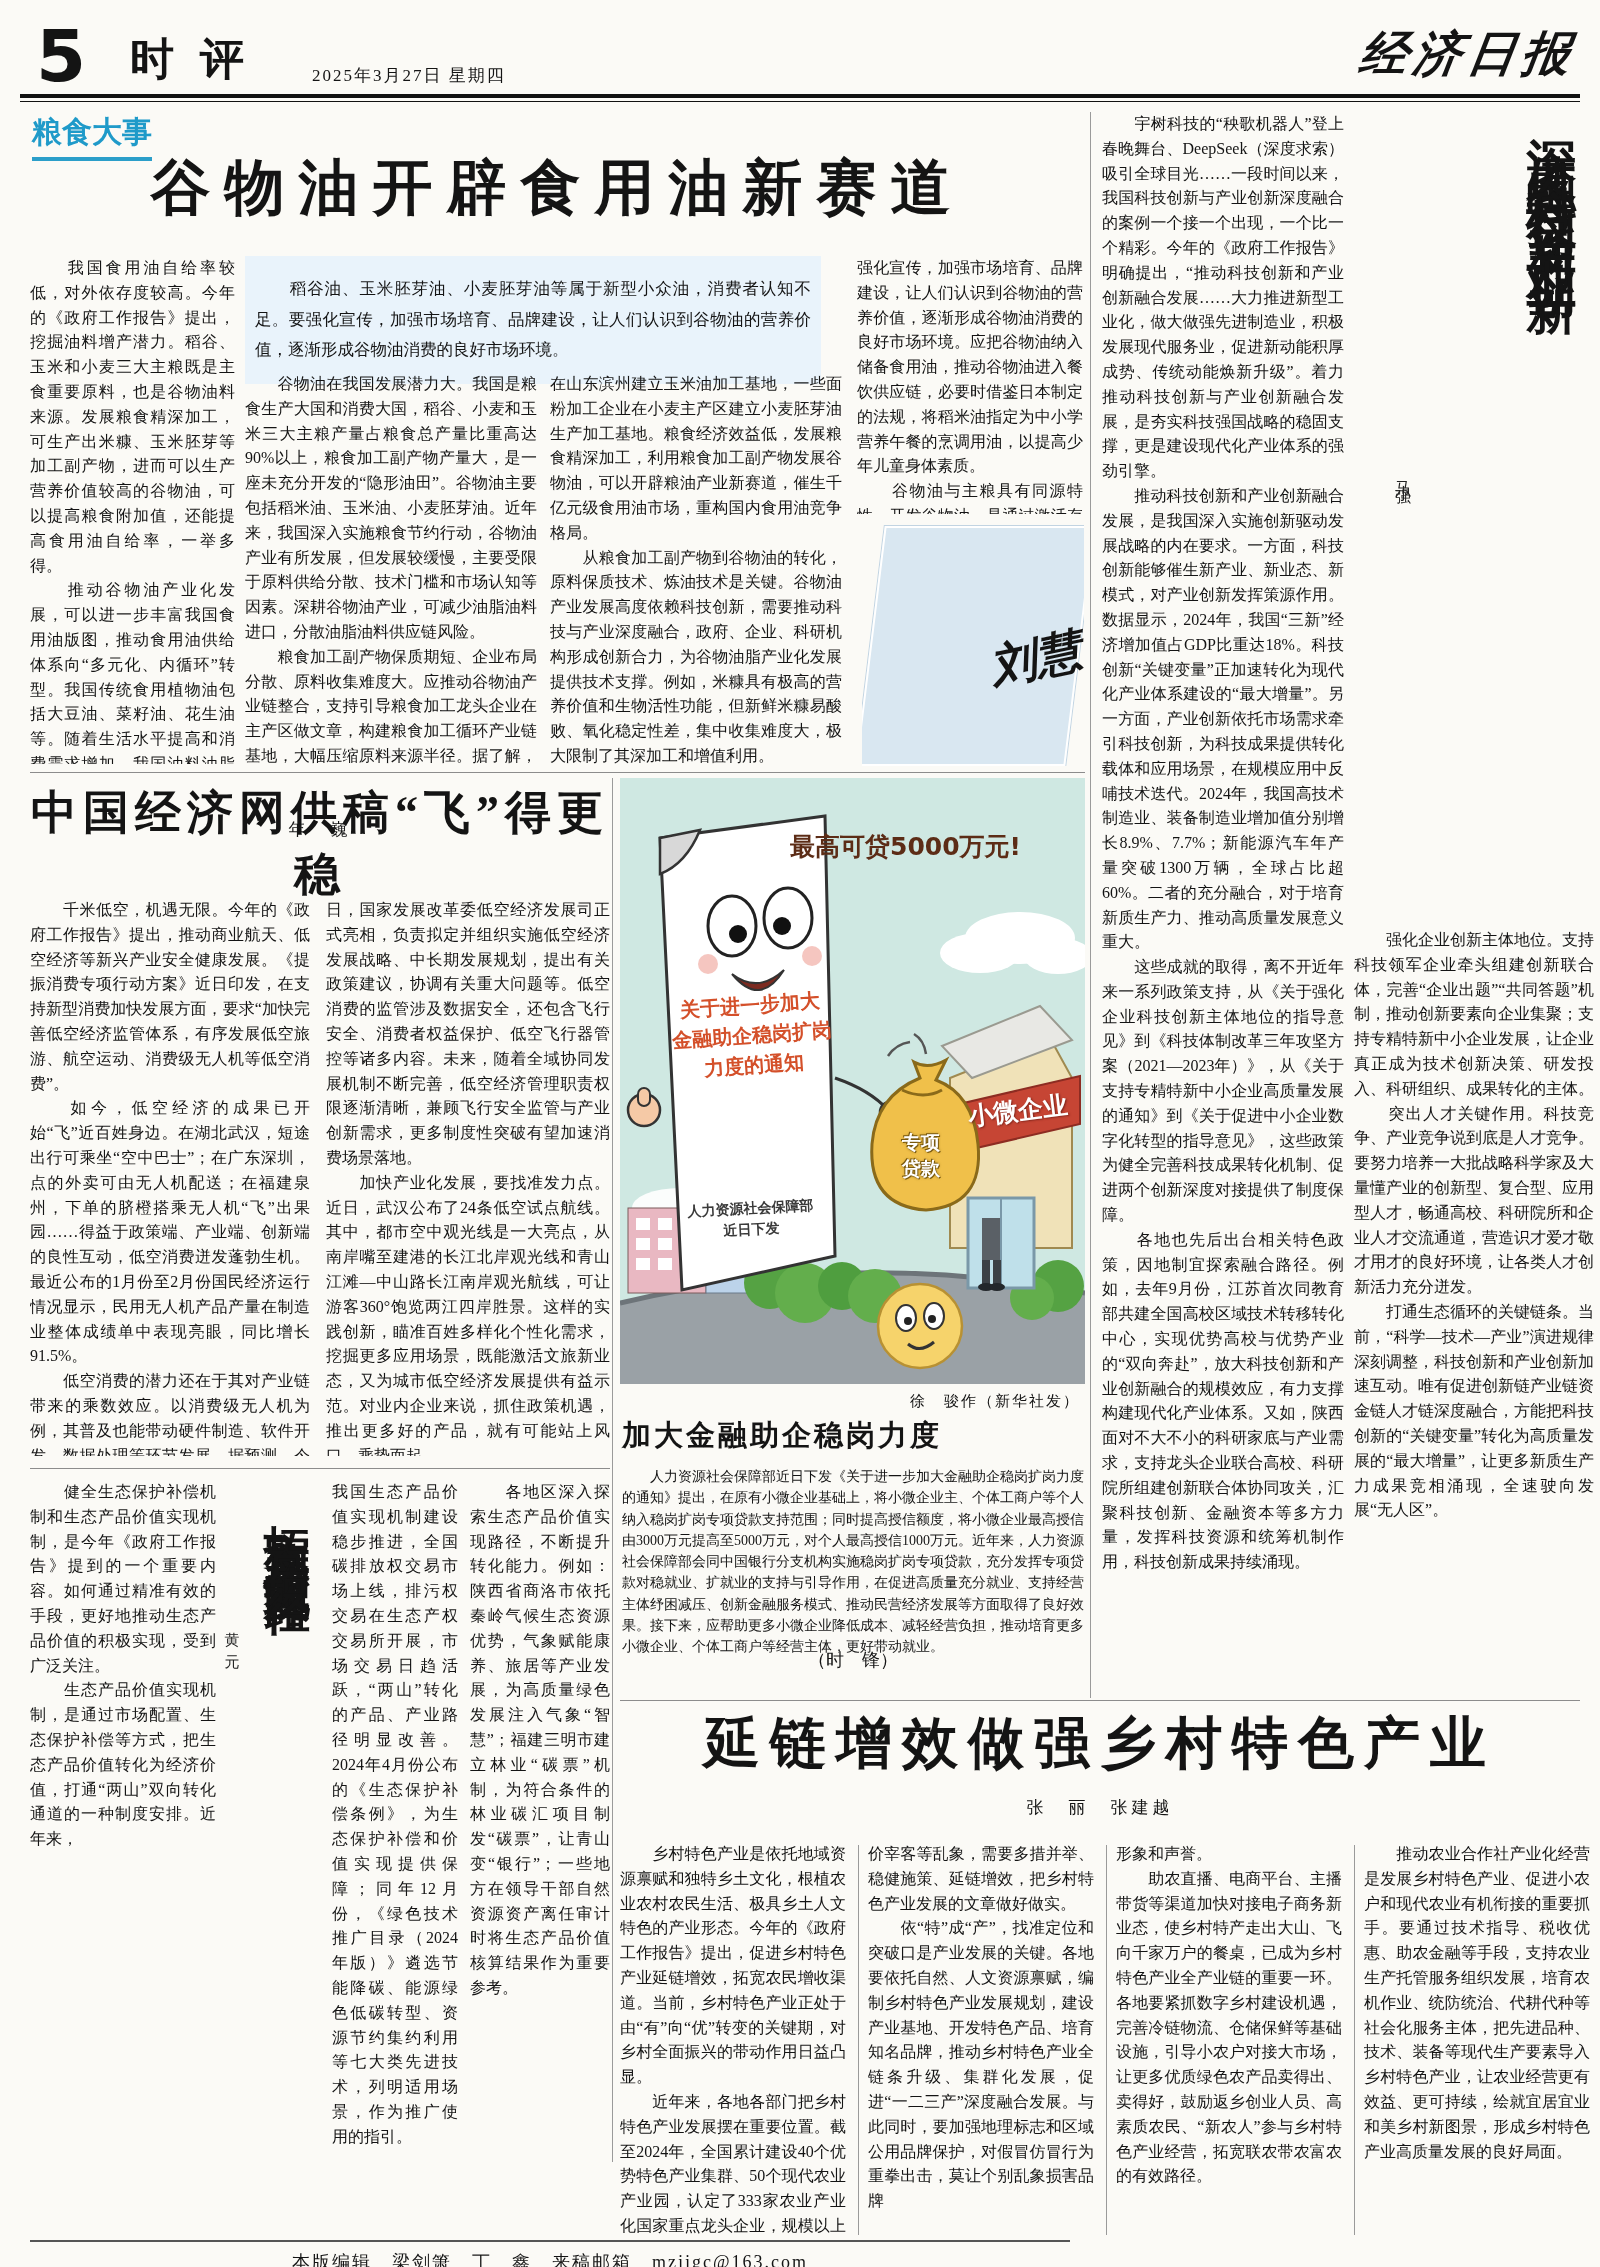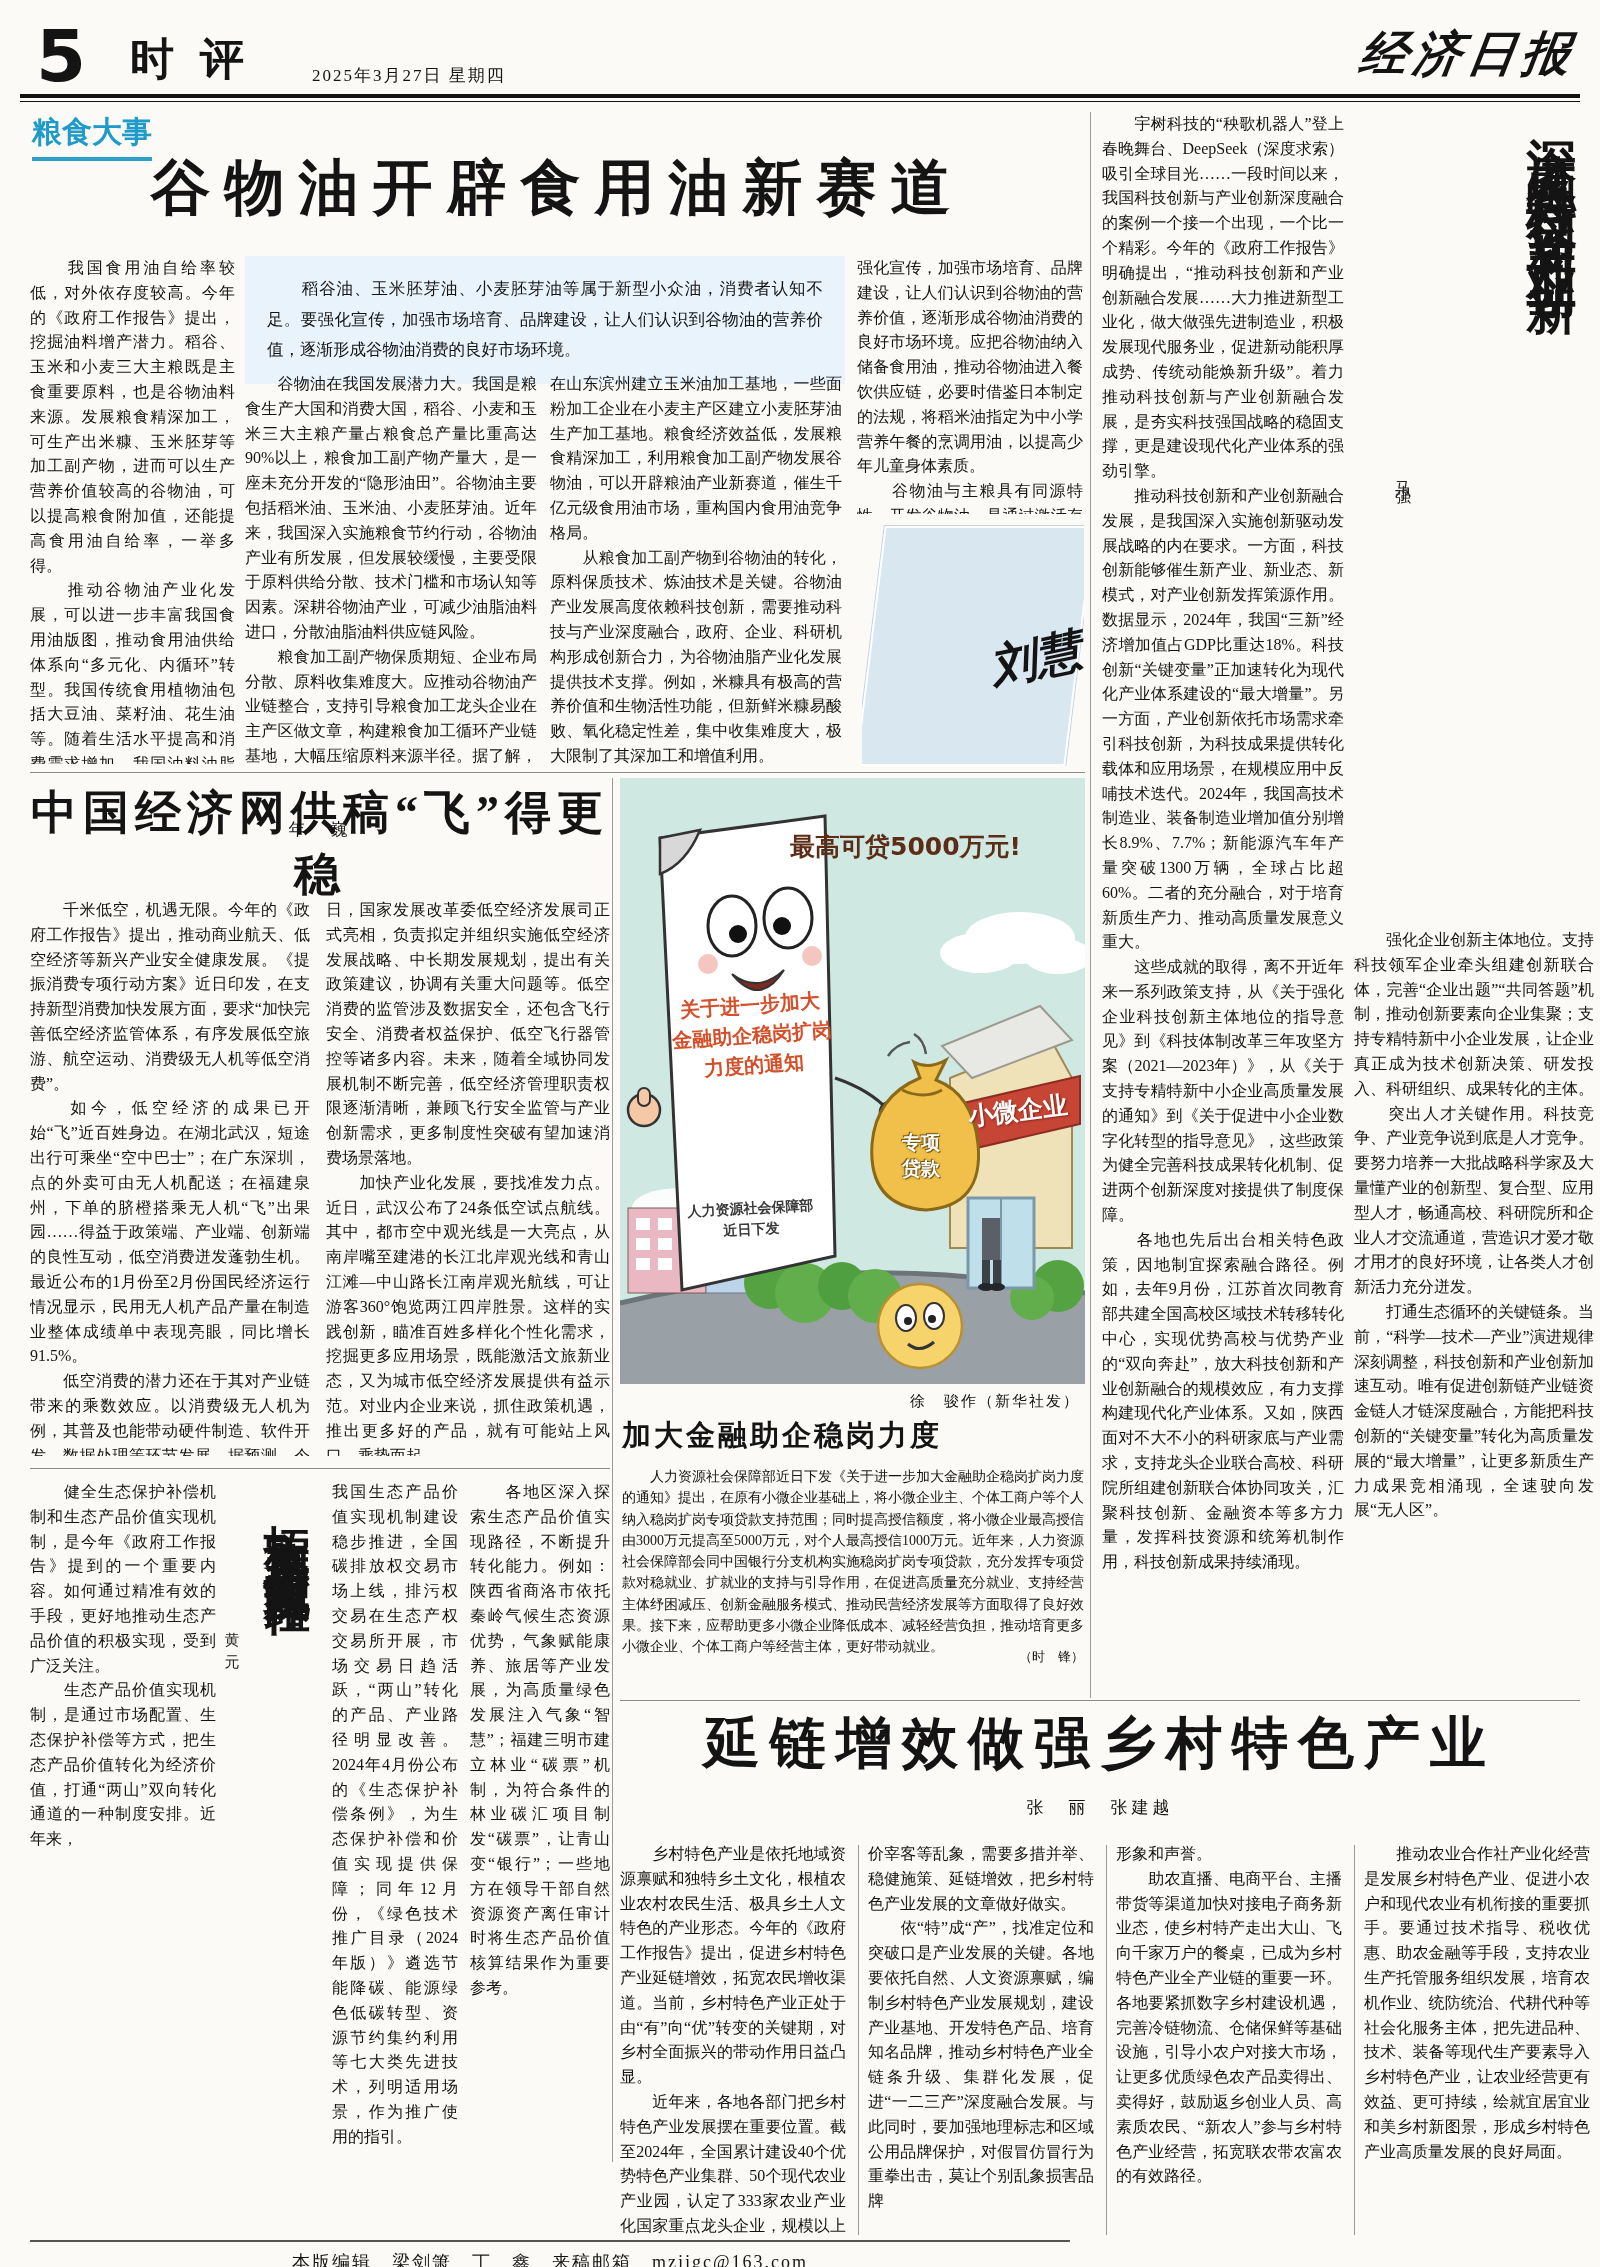--- a/index.html
+++ b/index.html
@@ -20,21 +20,21 @@
   .rule-thin-h{left:20px;top:101px;width:1560px;height:1px;background:#111;}
   
   .vrule{position:absolute;width:1px;background:#9a9a9a;}
   .hrule{position:absolute;height:1px;background:#8c8c8c;}
   
   .kicker{left:32px;top:112px;font-size:30px;font-weight:900;color:#1f9ac9;
     font-family:"DejaVu Sans",sans-serif;padding-bottom:4px;border-bottom:4px solid #2b9ec9;}
   .h1-grain{left:30px;top:148px;width:1055px;text-align:center;font-size:60px;font-weight:900;
     letter-spacing:14px;font-family:"DejaVu Sans",sans-serif;}
   .highlight-box{left:245px;top:256px;width:556px;height:92px;background:#e9f3fb;
-    padding:18px 22px;font-size:16.5px;line-height:1.85;text-align:justify;white-space:pre-wrap;overflow:hidden;}
+    padding:18px 10px;font-size:16.5px;line-height:1.85;text-align:justify;white-space:pre-wrap;overflow:hidden;}
   .coltext{position:absolute;font-size:16px;line-height:1.55;text-align:justify;
     white-space:pre-wrap;overflow:hidden;text-justify:inter-character;}
   
   .photo{left:862px;top:520px;width:222px;height:246px;overflow:hidden;}
   .photo-bg{position:absolute;left:8px;top:6px;width:206px;height:236px;background:#d9e7f1;
     transform:skewX(-7deg);border:2px solid #fff;box-shadow:0 0 0 1px #c2d4e2;}
   .signature{position:absolute;right:2px;top:108px;font-size:46px;font-style:italic;font-weight:700;
     transform:rotate(-12deg);font-family:"Liberation Serif",serif;}
   
   .h2-fly{left:30px;top:782px;width:580px;text-align:center;font-size:46px;font-weight:900;letter-spacing:6px;}
@@ -49,21 +49,21 @@
   .c-doc-issuer{left:56px;top:420px;width:150px;font-size:14px;font-weight:700;color:#3a3a3a;
     text-align:center;line-height:1.5;transform:rotate(-3deg);}
   .c-bag{left:272px;top:352px;width:58px;font-size:19px;font-weight:900;color:#fff;text-align:center;
     line-height:1.35;text-shadow:0 0 3px #7a5a10,1px 1px 0 #7a5a10,-1px -1px 0 #7a5a10;}
   .c-sign{left:336px;top:316px;width:124px;font-size:25px;font-weight:900;color:#fff;text-align:center;
     transform:rotate(-7deg);text-shadow:1px 1px 2px #7d241a;}
   .credit{left:620px;top:1392px;width:460px;text-align:right;font-size:15px;letter-spacing:2px;}
   
   .h3-fin{left:622px;top:1416px;font-size:29px;font-weight:900;letter-spacing:3px;font-family:"DejaVu Sans",sans-serif;}
   .fin-body{left:622px;top:1466px;width:462px;height:200px;font-size:14px;line-height:1.52;}
-  .fin-author{left:622px;top:1648px;width:462px;text-align:right;font-size:13px;}
+  .fin-author{left:622px;top:1648px;width:462px;text-align:center;font-size:18px;}
   
   .vtitle-innov{left:1428px;top:98px;height:820px;width:158px;writing-mode:vertical-rl;
     font-size:50px;font-weight:900;letter-spacing:12px;font-family:"DejaVu Sans",sans-serif;text-align:left;}
   .vauthor{position:absolute;writing-mode:vertical-rl;font-size:16px;letter-spacing:4px;color:#222;}
   
   .vtitle-eco{left:238px;top:1488px;height:640px;width:80px;writing-mode:vertical-rl;
     font-size:46px;font-weight:900;letter-spacing:6px;font-family:"Liberation Serif",serif;}
   
   .h6-rural{left:620px;top:1706px;width:960px;text-align:center;font-size:56px;font-weight:900;
     letter-spacing:10px;font-family:"DejaVu Sans",sans-serif;}

